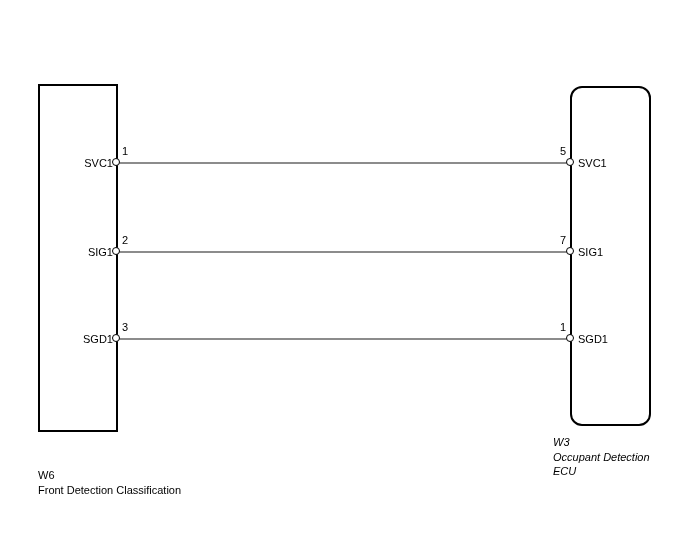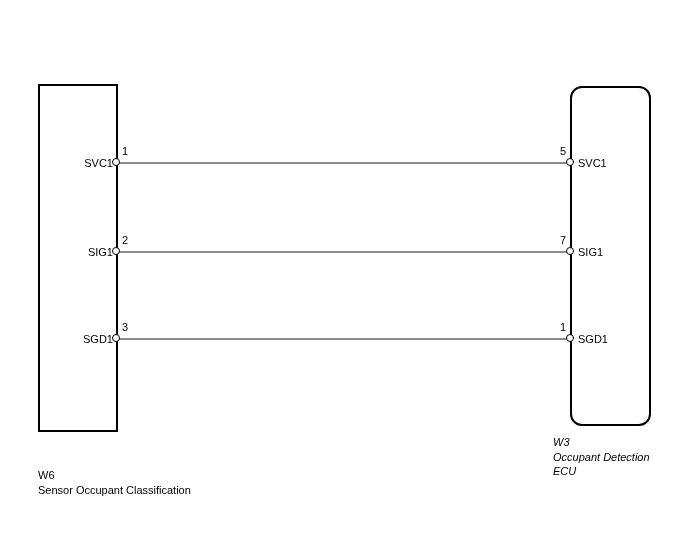--- a/index.html
+++ b/index.html
@@ -103,21 +103,21 @@
   <div class="wire" style="top:338px"></div>
   <div class="pin-num left-col" style="top:320px">3</div>
   <div class="pin-num right-col" style="top:320px">1</div>
   <div class="pin-label left-col" style="top:331px">SGD1</div>
   <div class="pin-label right-col" style="top:331px">SGD1</div>
   <div class="pin-dot" style="left:112px;top:334px"></div>
   <div class="pin-dot" style="left:566px;top:334px"></div>
 
   <div class="caption left">
     <div>W6</div>
-    <div>Sensor Occupant Classification</div>
+    <div>Front Detection Classification</div>
   </div>
   <div class="caption right">
     <div>W3</div>
     <div>Occupant Detection</div>
     <div>ECU</div>
   </div>
 
 </div>
 
 </body></html>

